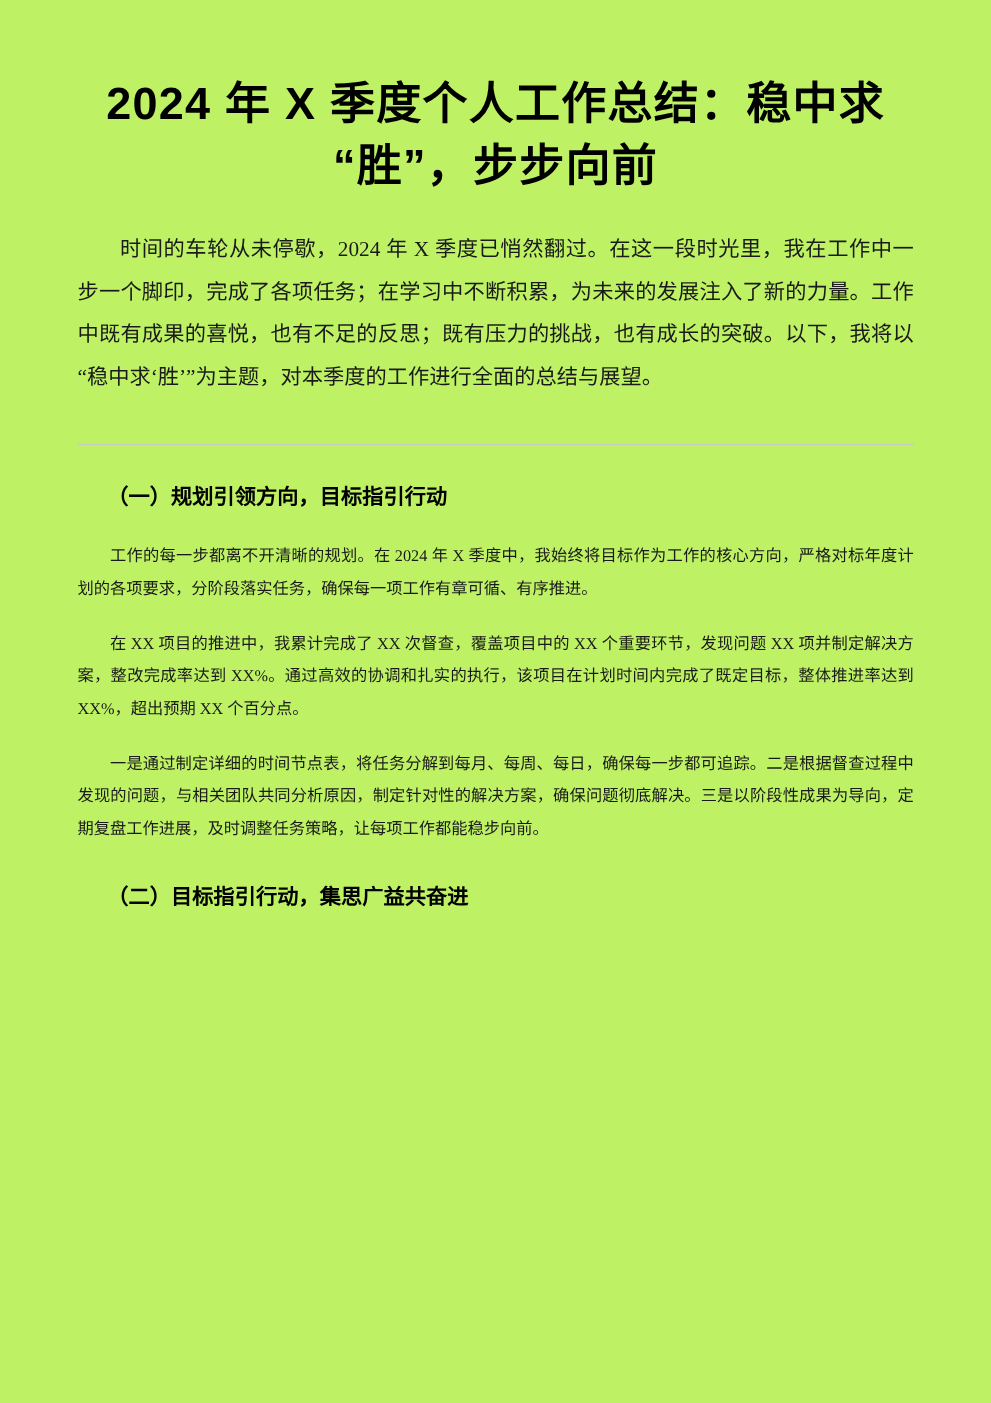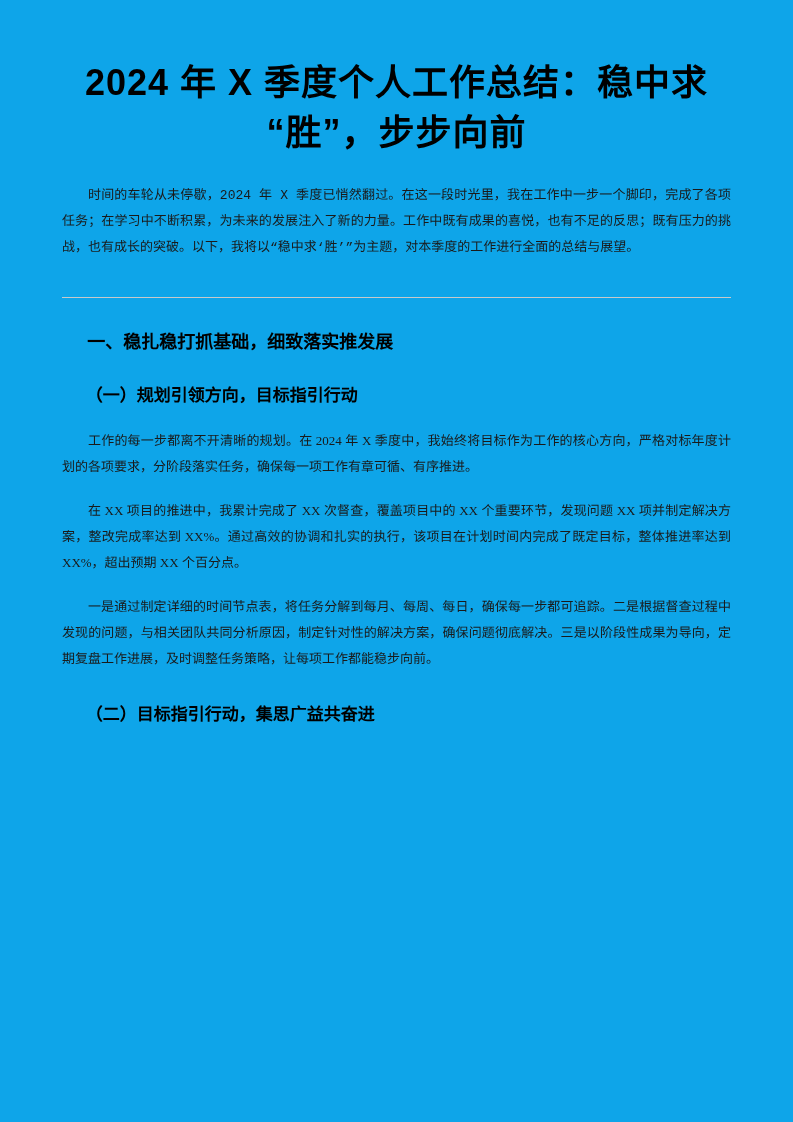--- a/index.html
+++ b/index.html
@@ -3,46 +3,46 @@
 <meta charset="utf-8">
 <style>
   html, body {
     margin: 0;
     padding: 0;
     background: #ffffff;
   }
   .page {
     width: 793px;
     height: 1122px;
-    background: #0ea5e9;
+    background: #bef264;
     position: relative;
     box-sizing: border-box;
     padding: 46px 62px 0 62px;
     font-family: "Liberation Serif", "DejaVu Serif", serif;
     overflow: hidden;
   }
   .doc-title {
     font-family: "Liberation Sans", "DejaVu Sans", sans-serif;
     font-weight: bold;
     font-size: 36px;
     line-height: 1.38;
     text-align: center;
     color: #000000;
     margin: 12px 0 0 0;
     letter-spacing: 1px;
   }
   .lead-para {
-    font-size: 13px;
+    font-size: 17px;
     line-height: 2.0;
     color: #1a1a1a;
     text-align: justify;
     text-justify: inter-ideograph;
     text-indent: 2em;
     margin: 26px 0 0 0;
-    font-family: Liberation Mono, monospace;
+    font-family: Liberation Serif, serif;
   }
   .divider {
     border: none;
     border-top: 1px solid #c9c9c9;
     margin: 36px 0 30px 0;
   }
   .h1-heading {
     font-family: "Liberation Sans", "DejaVu Sans", sans-serif;
     font-weight: bold;
     font-size: 18px;
@@ -81,21 +81,20 @@
 <body>
 
 <div class="page">
 
   <h1 class="doc-title">2024 年 X 季度个人工作总结：稳中求“胜”，步步向前</h1>
 
   <p class="lead-para">时间的车轮从未停歇，2024 年 X 季度已悄然翻过。在这一段时光里，我在工作中一步一个脚印，完成了各项任务；在学习中不断积累，为未来的发展注入了新的力量。工作中既有成果的喜悦，也有不足的反思；既有压力的挑战，也有成长的突破。以下，我将以“稳中求‘胜’”为主题，对本季度的工作进行全面的总结与展望。</p>
 
   <hr class="divider">
 
-  <h2 class="h1-heading">一、稳扎稳打抓基础，细致落实推发展</h2>
 
   <h3 class="h2-heading">（一）规划引领方向，目标指引行动</h3>
 
   <p class="body-para">工作的每一步都离不开清晰的规划。在 2024 年 X 季度中，我始终将目标作为工作的核心方向，严格对标年度计划的各项要求，分阶段落实任务，确保每一项工作有章可循、有序推进。</p>
 
   <p class="body-para">在 XX 项目的推进中，我累计完成了 XX 次督查，覆盖项目中的 XX 个重要环节，发现问题 XX 项并制定解决方案，整改完成率达到 XX%。通过高效的协调和扎实的执行，该项目在计划时间内完成了既定目标，整体推进率达到 XX%，超出预期 XX 个百分点。</p>
 
   <p class="body-para">一是通过制定详细的时间节点表，将任务分解到每月、每周、每日，确保每一步都可追踪。二是根据督查过程中发现的问题，与相关团队共同分析原因，制定针对性的解决方案，确保问题彻底解决。三是以阶段性成果为导向，定期复盘工作进展，及时调整任务策略，让每项工作都能稳步向前。</p>
 
   <h3 class="h2-heading section-last-heading">（二）目标指引行动，集思广益共奋进</h3>

